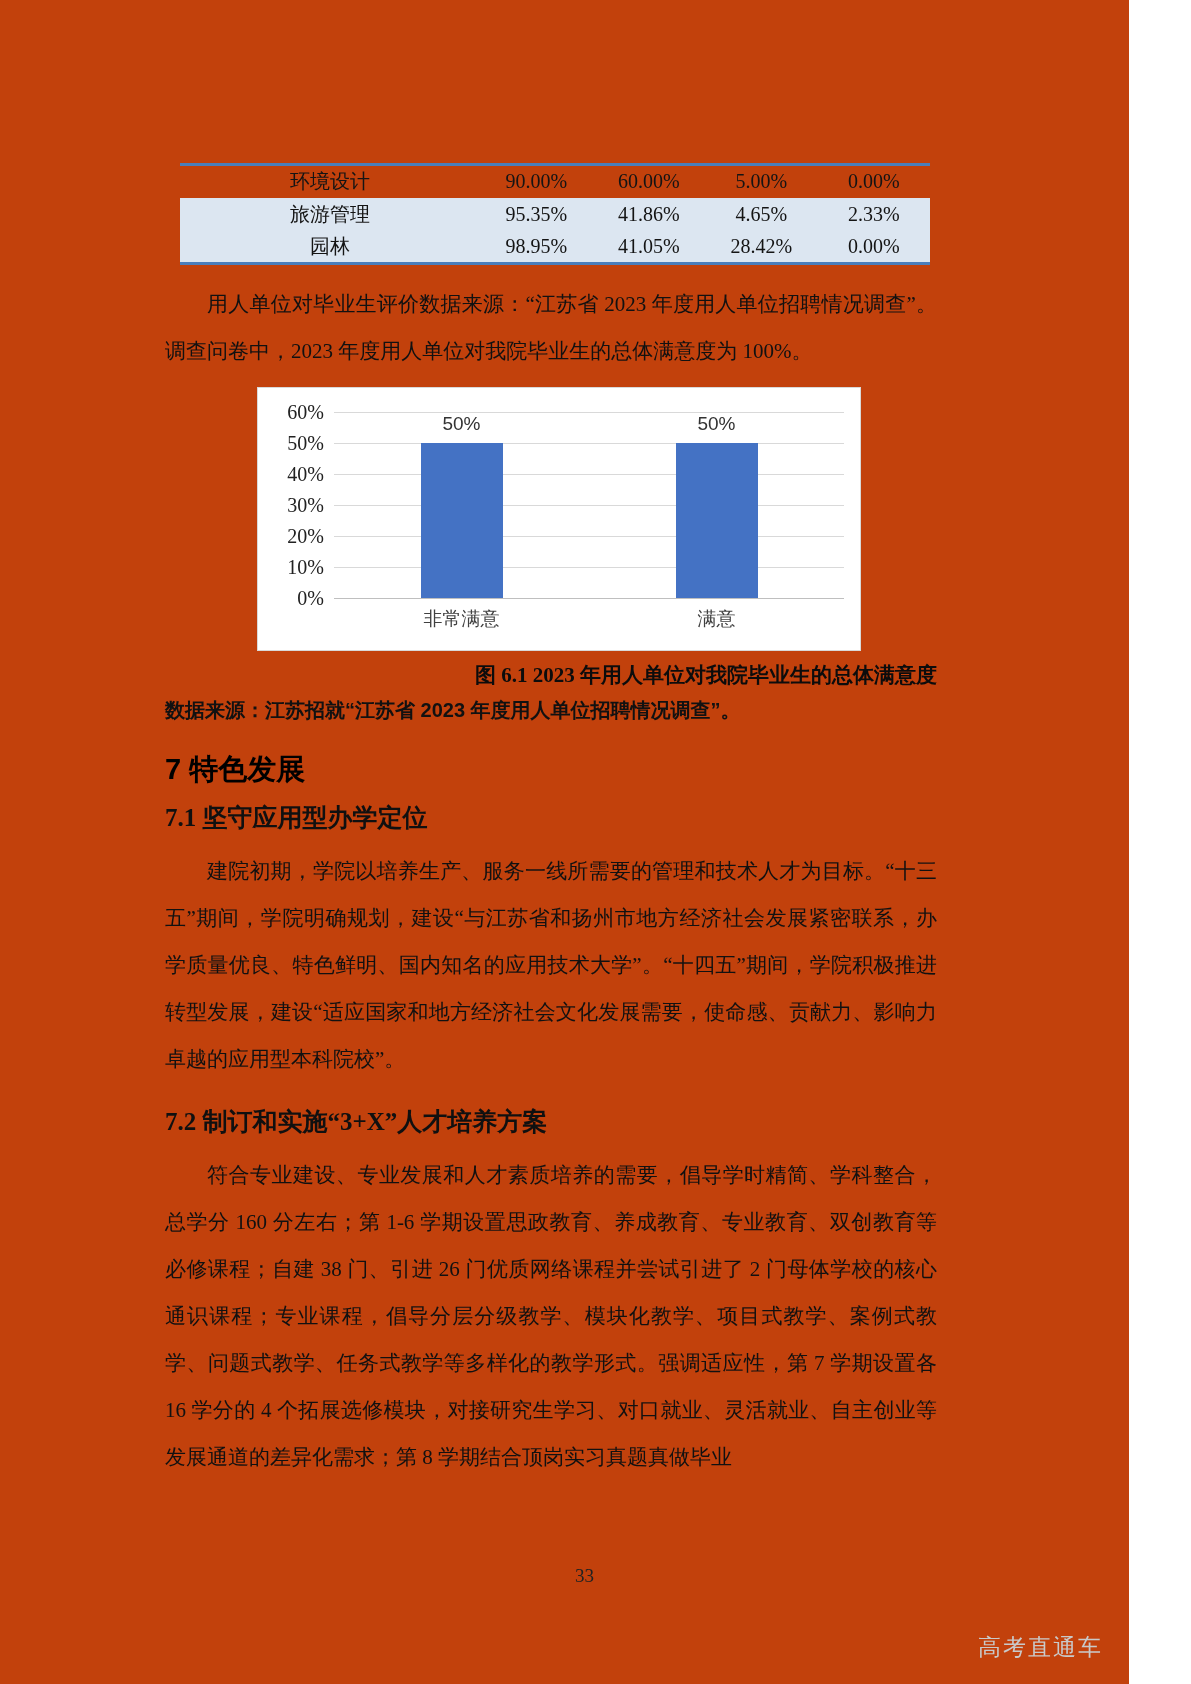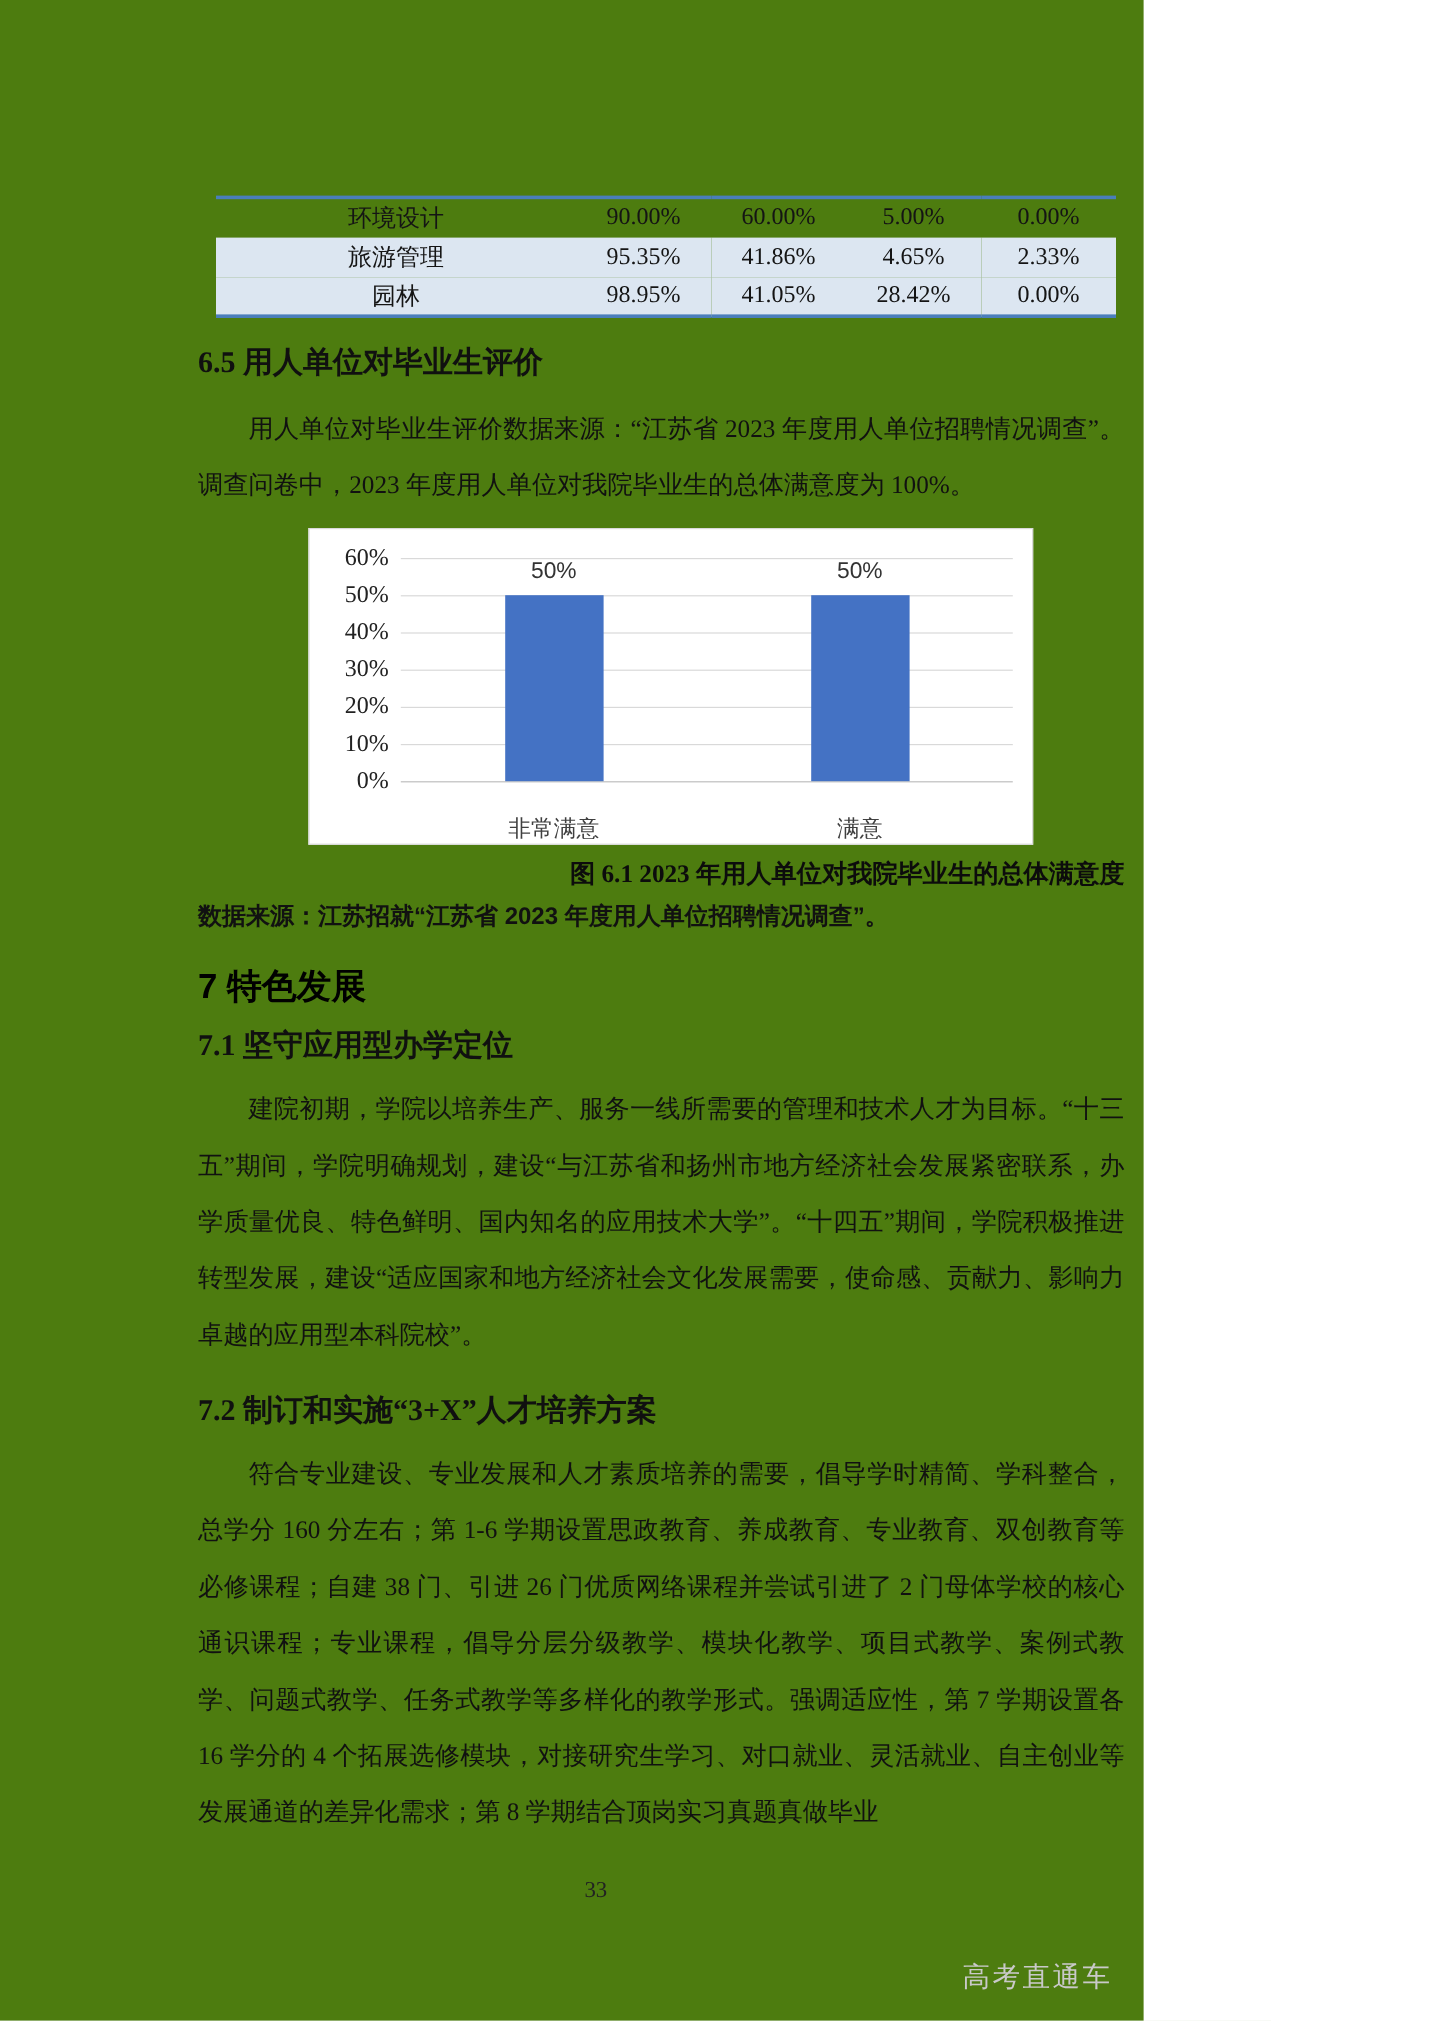--- a/index.html
+++ b/index.html
@@ -1,18 +1,18 @@
 <!DOCTYPE html>
 <html><head>
 <meta charset="utf-8">
 <style>
   * { margin:0; padding:0; box-sizing:border-box; }
   html,body { background:#ffffff; }
   .page {
-    position:relative; width:953px; height:1684px; background:#4d7c0f;
+    position:relative; width:1129px; height:1684px; background:#c2410c;
     font-family:"Liberation Serif", serif; color:#1a1a1a; overflow:hidden;
   }
 
   
   .rate-table {
     margin:163px 0 0 180px; width:750px; border-collapse:collapse;
     border-top:3px solid #4a7ebb; border-bottom:3px solid #4a7ebb;
     font-size:20px; color:#141414;
   }
   .rate-table td { height:33px; text-align:center; padding:0; }
@@ -54,21 +54,21 @@
     transform:translateY(-50%); font-size:20px; color:#222;
     font-family:"Liberation Serif", serif;
   }
   .bar { position:absolute; bottom:0; width:82px; background:#4472c4; }
   .data-label {
     position:absolute; width:82px; text-align:center; font-size:19px;
     color:#333; font-family:"Liberation Sans", sans-serif;
   }
   .x-labels { position:relative; height:34px; margin:8px 16px 0 76px; }
   .x-label {
-    position:absolute; top:19px; width:140px; text-align:center;
+    position:absolute; top:0; width:140px; text-align:center;
     font-size:19px; color:#404040; font-family:"Liberation Sans", sans-serif;
   }
 
   .chart-caption {
     margin:10px 0 0 165px; width:772px; text-align:right;
     font-size:21px; font-weight:bold; color:#0c0c0c;
   }
   .chart-source {
     margin:8px 0 0 165px; font-size:20px; font-weight:bold;
     font-family:"Liberation Sans", sans-serif; color:#111;
@@ -108,21 +108,20 @@
         <tr class="striped">
           <td class="name-cell">园林</td>
           <td class="val-cell">98.95%</td>
           <td class="val-cell">41.05%</td>
           <td class="val-cell">28.42%</td>
           <td class="val-cell">0.00%</td>
         </tr>
       </tbody>
   </table>
 
-  <h2 class="h-sub h-65">6.5 用人单位对毕业生评价</h2>
 
   <p class="body-para p-65">用人单位对毕业生评价数据来源：“江苏省 2023 年度用人单位招聘情况调查”。调查问卷中，2023 年度用人单位对我院毕业生的总体满意度为 100%。</p>
 
   <div class="chart-box">
     <div class="plot-wrap" id="plot-wrap">
         <div class="grid-line" style="top: 0px;"></div>
         <span class="y-tick" style="top: 0px;">60%</span>
         <div class="grid-line" style="top: 31px;"></div>
         <span class="y-tick" style="top: 31px;">50%</span>
         <div class="grid-line" style="top: 62px;"></div>

